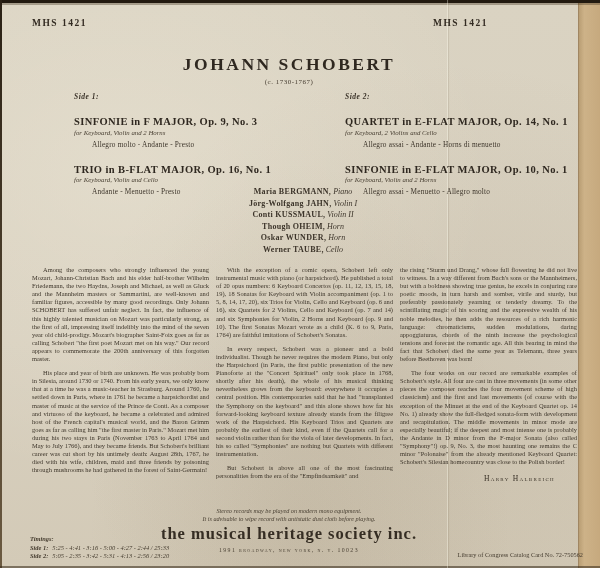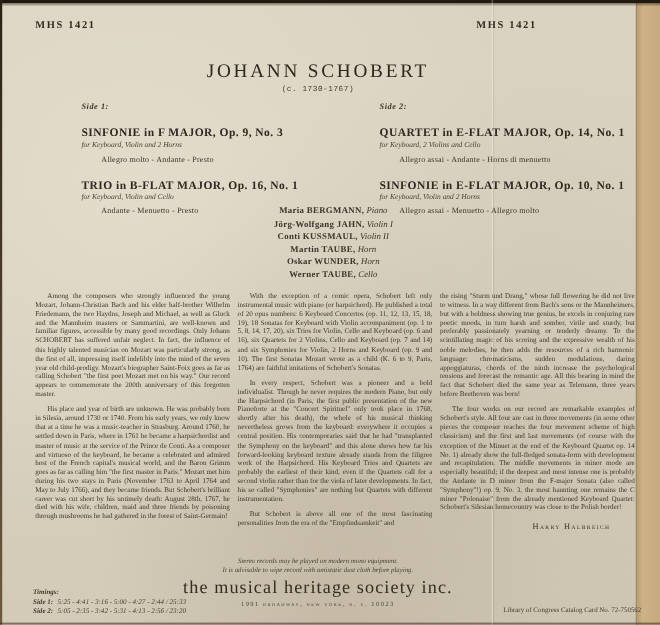--- a/index.html
+++ b/index.html
@@ -27,22 +27,22 @@
   .edge-top2{position:absolute;top:3px;left:0;right:0;height:2px;background:rgba(60,45,25,.35);}
   .edge-left{position:absolute;top:0;left:0;bottom:0;width:2px;background:linear-gradient(180deg,#2a2115,#6b5a41);}
   .edge-bottom{position:absolute;left:0;right:0;bottom:0;height:2px;background:rgba(55,42,25,.55);}
   .crease{position:absolute;top:0;bottom:0;left:447px;width:1px;background:rgba(255,255,240,.35);box-shadow:1px 0 1px rgba(90,75,50,.15);}
 
   .catalog{position:absolute;top:18px;font-size:9.5px;font-weight:bold;letter-spacing:1.5px;color:#332b22;}
   .catalog.left{left:32px;}
   .catalog.right{right:112px;}
 
   .title-block{position:absolute;top:54px;left:0;right:22px;text-align:center;}
-  .composer{font-size:17.5px;letter-spacing:2.5px;font-weight:400;color:#2f2820;}
-  .dates{font-size:7px;letter-spacing:.5px;margin-top:3px;color:#463d31;font-family:Liberation Mono, monospace;}
+  .composer{font-size:17.5px;letter-spacing:2.5px;font-weight:700;color:#2f2820;}
+  .dates{font-size:7px;letter-spacing:.5px;margin-top:3px;color:#463d31;}
 
   .side-col{position:absolute;top:92px;}
   .side-col.s1{left:74px;width:262px;}
   .side-col.s2{left:345px;width:235px;}
   .side-label{font-size:7.5px;font-style:italic;font-weight:bold;letter-spacing:.5px;}
   .work{margin-top:15px;}
   .work-title{font-size:10.5px;font-weight:bold;letter-spacing:.4px;color:#2f2820;}
   .work-scoring{font-size:6.8px;font-style:italic;margin-top:1.5px;color:#4a4134;}
   .work-movс, .work-mov{font-size:7.3px;margin-top:4px;padding-left:18px;letter-spacing:.2px;}
 
@@ -51,21 +51,21 @@
   .perf-inst{font-style:italic;}
 
   .notes{position:absolute;top:266px;left:32px;width:545px;display:flex;gap:7px;}
   .notes .col{flex:1 1 0;font-size:6.45px;line-height:8.1px;text-align:justify;color:#3e362b;}
   .notes p{margin:0;}
   .notes p.ind{text-indent:11px;}
   .notes p + p{margin-top:6px;}
   .author{margin-top:9px;text-align:right;font-variant:small-caps;letter-spacing:1.3px;font-size:7.6px;padding-right:22px;color:#393127;}
 
   .stereo-note{position:absolute;top:507px;left:0;right:22px;text-align:center;font-size:6.2px;font-style:italic;line-height:8px;color:#4a4134;}
-  .publisher{position:absolute;top:524px;left:0;right:22px;text-align:center;font-size:16.5px;letter-spacing:1px;color:#352d23;font-weight:400;}
+  .publisher{position:absolute;top:524px;left:0;right:22px;text-align:center;font-size:16.5px;letter-spacing:1px;color:#352d23;font-weight:700;}
   .address{position:absolute;top:547px;left:0;right:22px;text-align:center;font-size:5.8px;font-variant:small-caps;letter-spacing:1.4px;color:#4a4134;}
 
   .timings{position:absolute;top:535px;left:30px;font-size:6.4px;font-style:italic;line-height:8.6px;color:#453c2f;}
   .timings .t-label{font-weight:bold;}
   .timing-row .t-side{font-weight:bold;padding-right:4px;}
   .loc{position:absolute;top:551px;right:17px;font-size:6.3px;color:#453c2f;}
 </style>
 </head>
 <body>
 
@@ -110,21 +110,21 @@
     <div class="work-title">SINFONIE in E-FLAT MAJOR, Op. 10, No. 1</div>
     <div class="work-scoring">for Keyboard, Violin and 2 Horns</div>
     <div class="work-mov">Allegro assai - Menuetto - Allegro molto</div>
   </div>
 </div>
 
 <div class="performers">
   <div><span class="perf-name">Maria BERGMANN,</span> <span class="perf-inst">Piano</span></div>
   <div><span class="perf-name">Jörg-Wolfgang JAHN,</span> <span class="perf-inst">Violin I</span></div>
   <div><span class="perf-name">Conti KUSSMAUL,</span> <span class="perf-inst">Violin II</span></div>
-  <div><span class="perf-name">Martin TAUBE,</span> <span class="perf-inst">Horn</span></div>
+  <div><span class="perf-name">Though OHEIM,</span> <span class="perf-inst">Horn</span></div>
   <div><span class="perf-name">Oskar WUNDER,</span> <span class="perf-inst">Horn</span></div>
   <div><span class="perf-name">Werner TAUBE,</span> <span class="perf-inst">Cello</span></div>
 </div>
 
 <div class="notes">
   <div class="col">
     <p class="ind">Among the composers who strongly influenced the young Mozart, Johann-Christian Bach and his elder half-brother Wilhelm Friedemann, the two Haydns, Joseph and Michael, as well as Gluck and the Mannheim masters or Sammartini, are well-known and familiar figures, accessible by many good recordings. Only Johann SCHOBERT has suffered unfair neglect. In fact, the influence of this highly talented musician on Mozart was particularly strong, as the first of all, impressing itself indelibly into the mind of the seven year old child-prodigy. Mozart's biographer Saint-Foix goes as far as calling Schobert "the first poet Mozart met on his way." Our record appears to commemorate the 200th anniversary of this forgotten master.</p>
     <p class="ind">His place and year of birth are unknown. He was probably born in Silesia, around 1730 or 1740. From his early years, we only know that at a time he was a music-teacher in Strasburg. Around 1760, he settled down in Paris, where in 1761 he became a harpsichordist and master of music at the service of the Prince de Conti. As a composer and virtuoso of the keyboard, he became a celebrated and admired host of the French capital's musical world, and the Baron Grimm goes as far as calling him "the first master in Paris." Mozart met him during his two stays in Paris (November 1763 to April 1764 and May to July 1766), and they became friends. But Schobert's brilliant career was cut short by his untimely death: August 28th, 1767, he died with his wife, children, maid and three friends by poisoning through mushrooms he had gathered in the forest of Saint-Germain!</p>
   </div>
   <div class="col">

